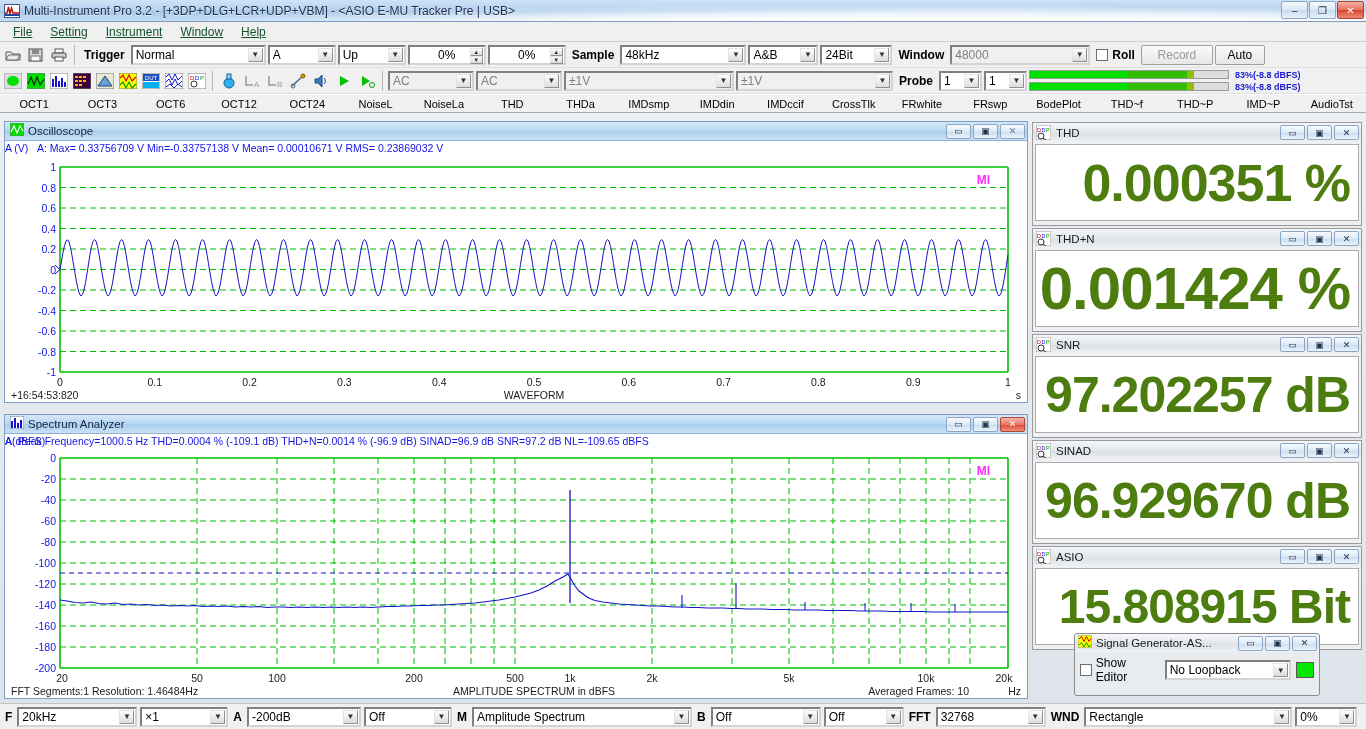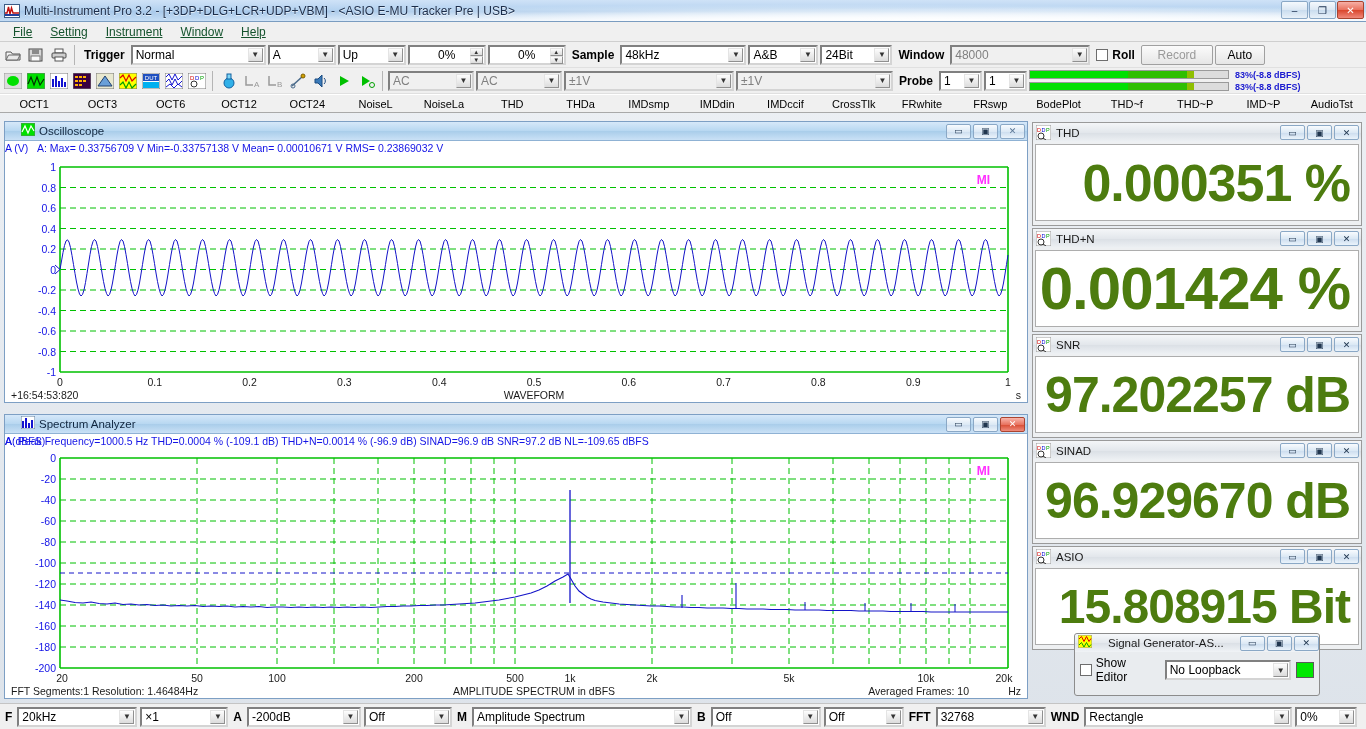--- a/index.html
+++ b/index.html
@@ -120,21 +120,21 @@
   }
   .tab { flex:1; text-align:center; font-size:11px; color:#000; white-space:nowrap;}
 
   
   .panel {
     position:absolute; background:#fff; border:1px solid #7d9fc4;
   }
   .panel-title {
     height:19px; display:flex; align-items:center;
     background: linear-gradient(180deg,#d6e8f9 0%, #b7d7f1 50%, #a9cdea 51%, #cae1f6 100%);
-    border-bottom:1px solid #8fb2d4; padding-left:16px; gap:4px;
+    border-bottom:1px solid #8fb2d4; padding-left:5px; gap:4px;
   }
   .panel-title .ttxt { font-size:11.5px; color:#10263f; flex:1; white-space:nowrap;}
   .pbtns { display:flex; gap:2px; padding-right:2px; }
   .pbtn {
     width:25px; height:15px; border:1px solid #8aa8c6; border-radius:2px;
     background: linear-gradient(180deg,#f8fbfe,#dce9f5 50%,#cbdcee 51%,#eaf3fb);
     display:flex; align-items:center; justify-content:center; font-size:9px; color:#20364f;
   }
   .pbtn.close { background: linear-gradient(180deg,#f9b5ab,#e87461 50%,#d84a31 51%,#ef8c7d); border-color:#ab4430; color:#fff;}
   .pbtn.close.grey { background: linear-gradient(180deg,#f8fbfe,#dce9f5 50%,#cbdcee 51%,#eaf3fb); border-color:#8aa8c6; color:#5b7796;}
@@ -160,21 +160,21 @@
   .meter-val { color:#4d7c0f; font-weight:bold; letter-spacing:-1px; white-space:nowrap;
                font-family:"Liberation Sans", sans-serif; }
 
   .ddp-icon { width:15px; height:15px; position:relative; }
 
   
   .siggen {
     position:absolute; background:#e9ecef; border:1px solid #8c8c8c; border-radius:3px;
   }
   .siggen-title {
-    height:18px; display:flex; align-items:center; gap:16px; padding-left:3px;
+    height:18px; display:flex; align-items:center; gap:4px; padding-left:3px;
     background: linear-gradient(180deg,#f6f8fa 0%, #e4e8ed 50%, #dbe0e6 51%, #f0f3f6 100%);
     border-top-left-radius:3px; border-top-right-radius:3px;
   }
   .siggen-title .st { font-size:11.5px; color:#1a1a1a; flex:1; white-space:nowrap;}
   .siggen-body { display:flex; align-items:center; gap:5px; padding:4px 5px; }
   .green-sq { width:18px; height:16px; background:#00e800; border:1px solid #5a5a5a; }
 
   
   .bottombar {
     position:absolute; left:0; bottom:0; width:1366px; height:26px;

